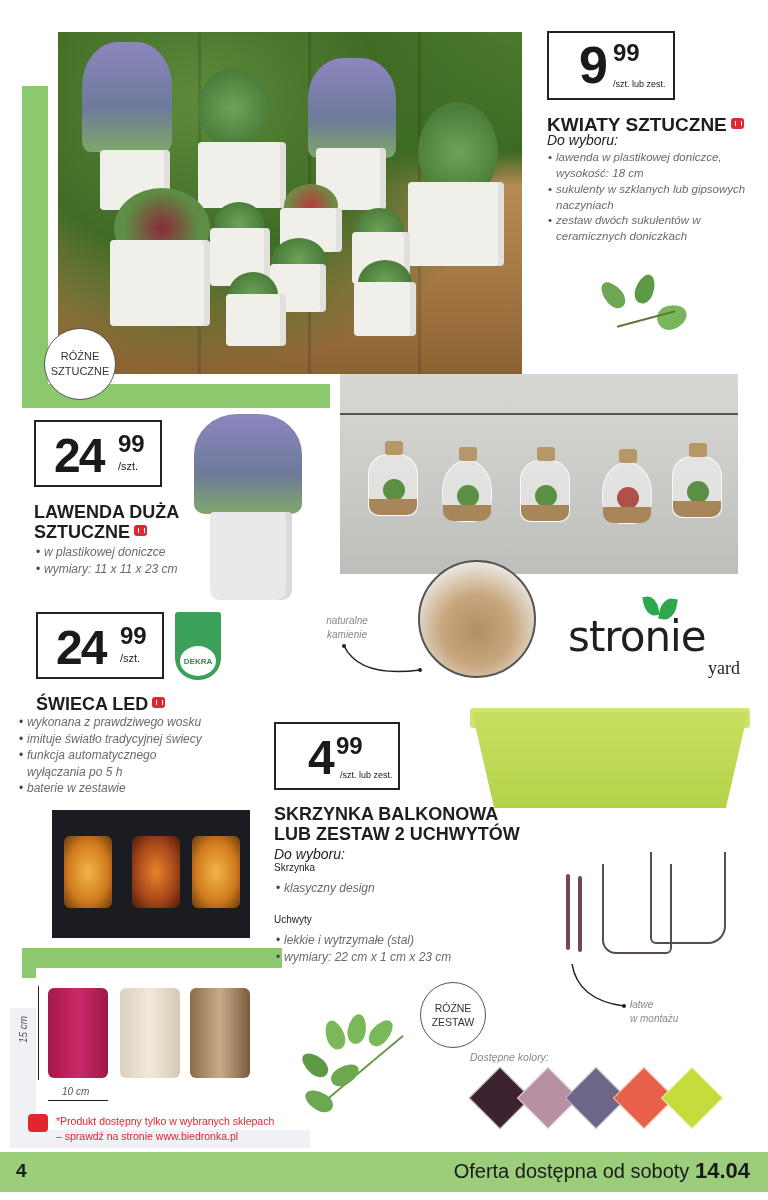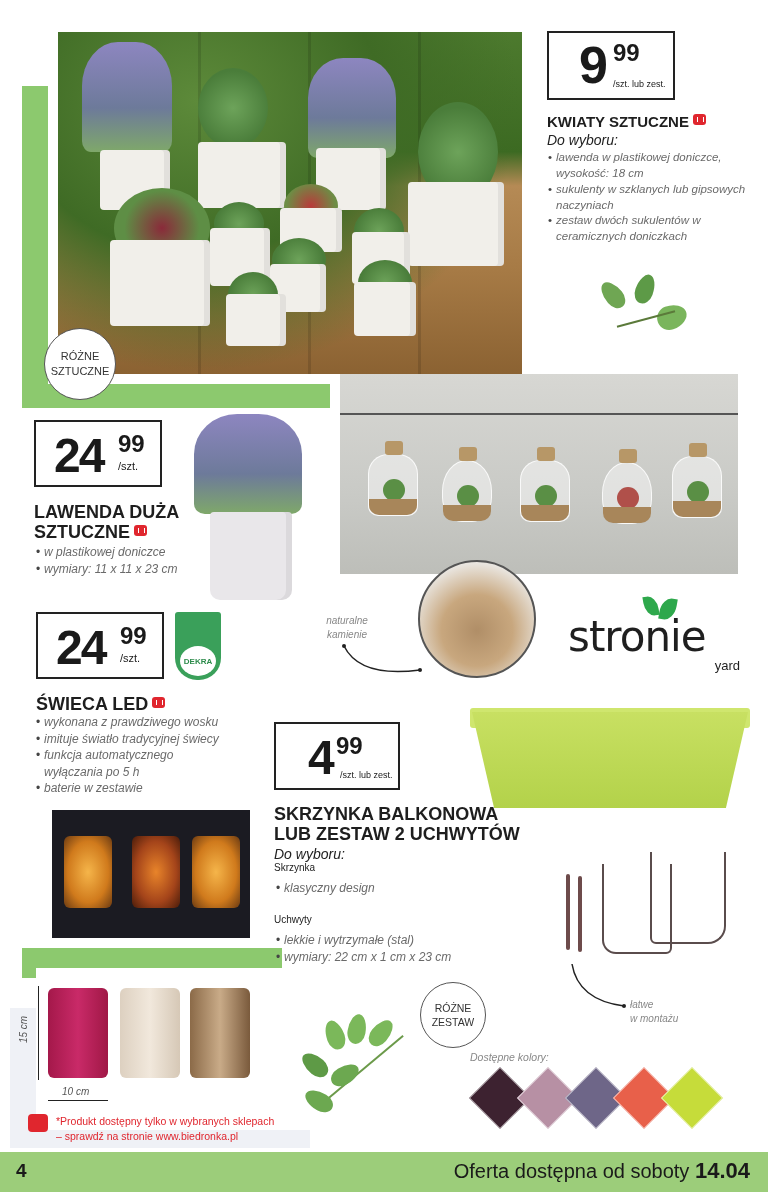--- a/index.html
+++ b/index.html
@@ -77,21 +77,21 @@
     display: flex; align-items: center; justify-content: center; text-align: center;
     font-family: "Liberation Sans", sans-serif; font-size: 11px; color: #333; line-height: 1.35; }
 
   .note { position: absolute; font-family: "Liberation Sans", sans-serif; font-style: italic; color: #888; font-size: 10px; line-height: 1.35; text-align: center; }
 
   .dekra { position: absolute; left: 175px; top: 612px; width: 46px; height: 68px; background: #3aa05a; border-radius: 3px 3px 22px 22px; }
   .dekra .ring { position: absolute; left: 5px; top: 34px; width: 36px; height: 30px; border-radius: 50%; background: #fff; display: flex; align-items: center; justify-content: center; font-family: "Liberation Sans", sans-serif; font-weight: bold; font-size: 8px; color: #2e8c4c; }
 
   .logo { position: absolute; left: 568px; top: 596px; width: 180px; height: 80px; }
   .logo-text { position: absolute; left: 0; top: 16px; font-family: "DejaVu Sans", sans-serif; font-size: 42px; color: #1f1f1f; letter-spacing: -1px; }
-  .logo-yard { position: absolute; right: 8px; top: 62px; font-family: Liberation Sans, sans-serif; font-size: 13px; color: #1f1f1f; }
+  .logo-yard { position: absolute; right: 8px; top: 62px; font-family: Liberation Serif, serif; font-size: 18px; color: #1f1f1f; }
   .leaf-l { position: absolute; left: 76px; top: 0; width: 14px; height: 20px; background: #2ea84c; border-radius: 0 70% 0 70%; transform: rotate(-10deg); }
   .leaf-r { position: absolute; left: 92px; top: 2px; width: 16px; height: 22px; background: #2ea84c; border-radius: 70% 0 70% 0; transform: rotate(10deg); }
 
   .swatch { position: absolute; width: 44px; height: 44px; transform: rotate(45deg); top: 1076px; border: 1px solid rgba(255,255,255,0.6); }
 
   .footer { position: absolute; left: 0; top: 1152px; width: 768px; height: 40px; background: #9ccd7a; }
   .footer-page { position: absolute; left: 16px; top: 8px; font-family: "Liberation Sans", sans-serif; font-weight: bold; font-size: 19px; color: #1a1a1a; }
   .footer-offer { position: absolute; right: 18px; top: 6px; font-family: "Liberation Sans", sans-serif; font-size: 20px; color: #1a1a1a; }
   .footer-offer b { font-size: 22px; }
 
@@ -148,21 +148,21 @@
     <div>RÓŻNE</div>
     <div>SZTUCZNE</div>
   </div>
 </div>
 
 <div class="price-box" style="left:547px; top:31px; width:128px; height:69px;">
   <span class="price-int" style="left:30px; top:6px; font-size:52px;">9</span>
   <span class="price-dec" style="left:64px; top:8px; font-size:24px;">99</span>
   <span class="price-unit" style="left:64px; top:46px; font-size:9px;">/szt. lub zest.</span>
 </div>
-<div class="title" style="left:547px; top:114px; font-size:15px;">
+<div class="title" style="left:547px; top:114px; font-size:19px;">
   <span>KWIATY SZTUCZNE</span><span class="badge-map"></span>
 </div>
 <div class="subtitle" style="left:547px; top:132px; font-size:14px;">Do wyboru:</div>
 <ul class="bullets" style="left:548px; top:150px; width:200px; font-size:11.5px;">
   <li>lawenda w plastikowej doniczce, wysokość: 18 cm</li>
   <li>sukulenty w szklanych lub gipsowych naczyniach</li>
   <li>zestaw dwóch sukulentów w ceramicznych doniczkach</li>
 </ul>
 
 <div class="abs" style="left:596px; top:270px; width:100px; height:70px;">
@@ -241,21 +241,21 @@
   <span class="price-int" style="left:18px; top:10px; font-size:48px;">24</span>
   <span class="price-dec" style="left:82px; top:10px; font-size:24px;">99</span>
   <span class="price-unit" style="left:82px; top:38px; font-size:11px;">/szt.</span>
 </div>
 <div class="dekra">
   <div class="ring">DEKRA</div>
 </div>
 <div class="title" style="left:36px; top:694px;">
   <span>ŚWIECA LED</span><span class="badge-map"></span>
 </div>
-<ul class="bullets" style="left:36px; top:714px; width:200px;">
+<ul class="bullets" style="left:19px; top:714px; width:200px;">
   <li>wykonana z prawdziwego wosku</li>
   <li>imituje światło tradycyjnej świecy</li>
   <li style="width:150px;">funkcja automatycznego wyłączania po 5 h</li>
   <li>baterie w zestawie</li>
 </ul>
 <div class="photo photo-candles-dark">
   <div class="candle-lit" style="left:12px;"></div>
   <div class="candle-lit" style="left:80px; background: radial-gradient(ellipse,#e8842a 0%,#a4441a 60%,#4a1c0a 100%);"></div>
   <div class="candle-lit" style="left:140px;"></div>
 </div>

